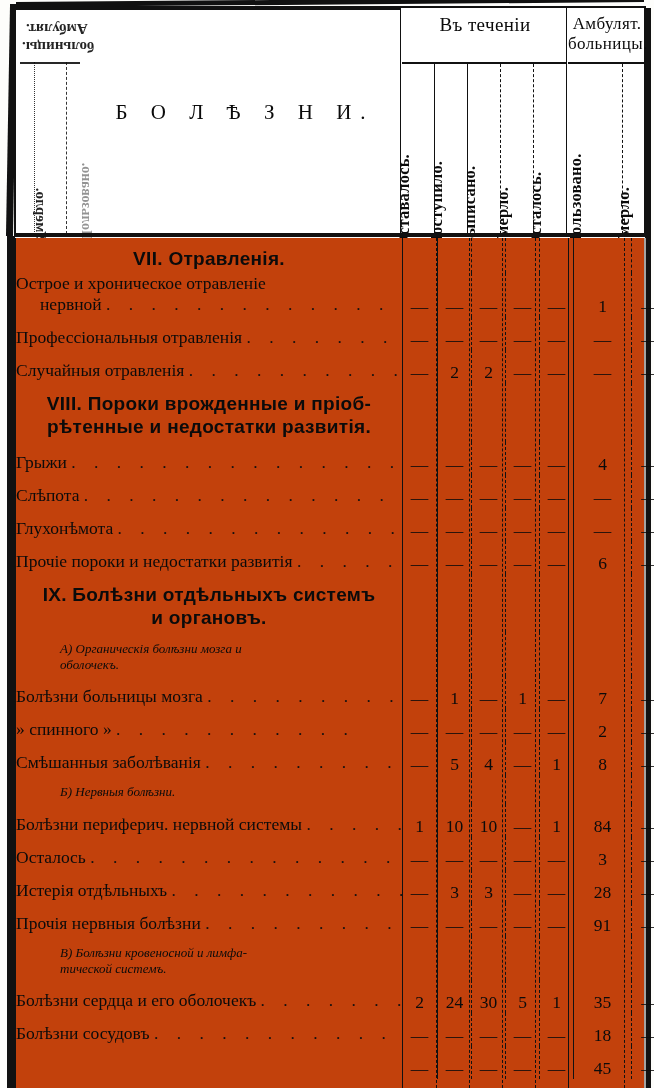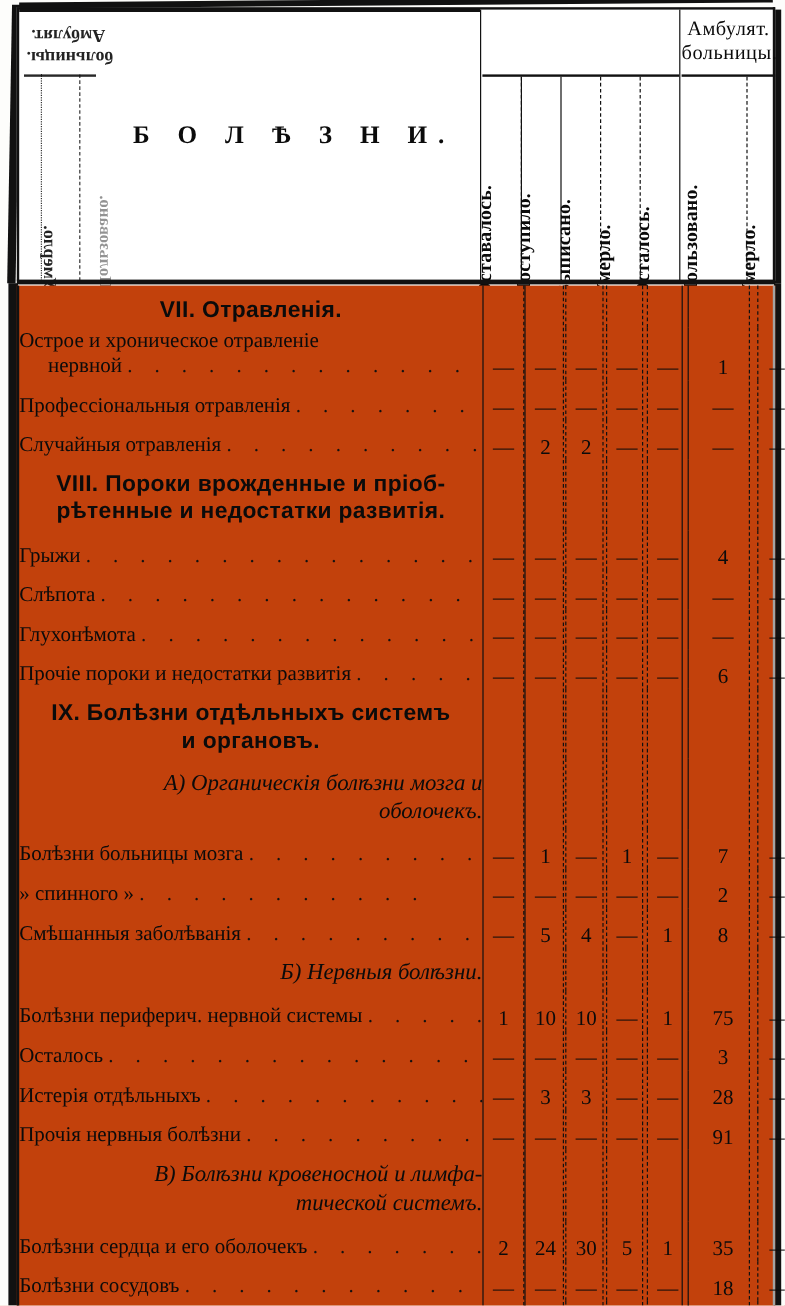--- a/index.html
+++ b/index.html
@@ -39,21 +39,21 @@
        font-family:"Liberation Serif","DejaVu Serif",serif;letter-spacing:.4px;}
   .grp .l2{display:block;}
 
   
   .rot{position:absolute;transform-origin:left bottom;transform:rotate(-90deg);
        white-space:nowrap;font-size:16.5px;font-weight:700;letter-spacing:.2px;
        font-family:"Liberation Serif","DejaVu Serif",serif;}
 
   
   .bolezni{position:absolute;left:100px;top:100px;width:290px;text-align:center;
-      font-size:21px;letter-spacing:9px;font-weight:700;}
+      font-size:21px;letter-spacing:9px;font-weight:400;}
 
   
   .ghost{position:absolute;color:#111;opacity:.92;font-weight:700;
      font-family:"Liberation Serif","DejaVu Serif",serif;white-space:nowrap;}
   .ghost.flip{transform:scaleX(-1) scaleY(-1);}
   .ghost.rotg{transform:rotate(-90deg) scaleY(-1);transform-origin:left bottom;}
 
   
   .body{position:absolute;left:14px;top:238px;width:632px;height:1086px;
         border-left:2px solid #111;border-right:2px solid #a3a3a3;box-sizing:border-box;background:#c2410c;}
@@ -74,22 +74,22 @@
   .c1{width:35px}.c2{width:33px}.c3{width:33px}.c4{width:33px}.c5{width:33px}
   .c6{width:57px}.c7{width:36px}
 
   .vsep{border-left:1.3px solid #111;}
   .vsepd{border-left:1.4px dashed #111;}
 
   
   tr.sect td{padding-top:9px;padding-bottom:3px;}
   .sect-h{font-weight:700;font-size:19px;text-align:center;line-height:1.22;
           letter-spacing:.3px;font-family:"Liberation Sans","DejaVu Sans",sans-serif;}
-  .sub-h{font-style:italic;font-size:19px;text-align:right;line-height:1.25;
-         font-family:"Liberation Serif","DejaVu Serif",serif;}
+  .sub-h{font-style:italic;font-size:13px;text-align:left;line-height:1.25;
+         font-family:"Liberation Serif","DejaVu Serif",serif;padding-left:44px;}
   .sub-h .ind{display:block;}
 
   tr.dat td{height:31px;}
   tr.dat td.lab{padding-bottom:2px;}
 
   .em{font-size:19px;letter-spacing:0;}
 
   
   .colrule{position:absolute;top:0;width:0;height:850px;}
   .colrule.solid{border-left:1.4px solid #111;}
@@ -103,20 +103,21 @@
 
 <div class="page">
   <div class="grain"></div>
 
   <div class="hdr-thick-l"></div>
   <div class="hdr-thick-r"></div>
   <div class="hdr"></div>
   <div class="slant-top"></div>
 
   <div class="grp" style="left:404px;top:14px;width:162px;">
+    <span class="l2">Въ теченіи</span>
   </div>
   <div class="grp" style="left:568px;top:14px;width:78px;font-size:17px;">
     <span class="l2">Амбулят.</span>
     <span class="l2">больницы.</span>
   </div>
 
   <div style="position:absolute;left:402px;top:62px;width:164px;height:2px;background:#111;"></div>
   <div style="position:absolute;left:568px;top:62px;width:78px;height:2px;background:#111;"></div>
   <div class="rule-top-left"></div>
 
@@ -374,21 +375,21 @@
           </tr>
           <tr class="dat">
             <td class="lab">
               <span class="txt"><span>Болѣзни периферич. нервной системы</span> <span class="dotfill">. . . . . . </span></span>
             </td>
             <td class="num c1 ">1</td>
             <td class="num c2 vsep">10</td>
             <td class="num c3 vsepd">10</td>
             <td class="num c4 vsepd em">—</td>
             <td class="num c5 vsepd">1</td>
-            <td class="num c6 vsep">75</td>
+            <td class="num c6 vsep">84</td>
             <td class="num c7 vsepd em">—</td>
           </tr>
           <tr class="dat">
             <td class="lab">
               <span class="txt"><span>Осталось</span> <span class="dotfill">. . . . . . . . . . . . . . . . . . . . . . . </span></span>
             </td>
             <td class="num c1  em">—</td>
             <td class="num c2 vsep em">—</td>
             <td class="num c3 vsepd em">—</td>
             <td class="num c4 vsepd em">—</td>

